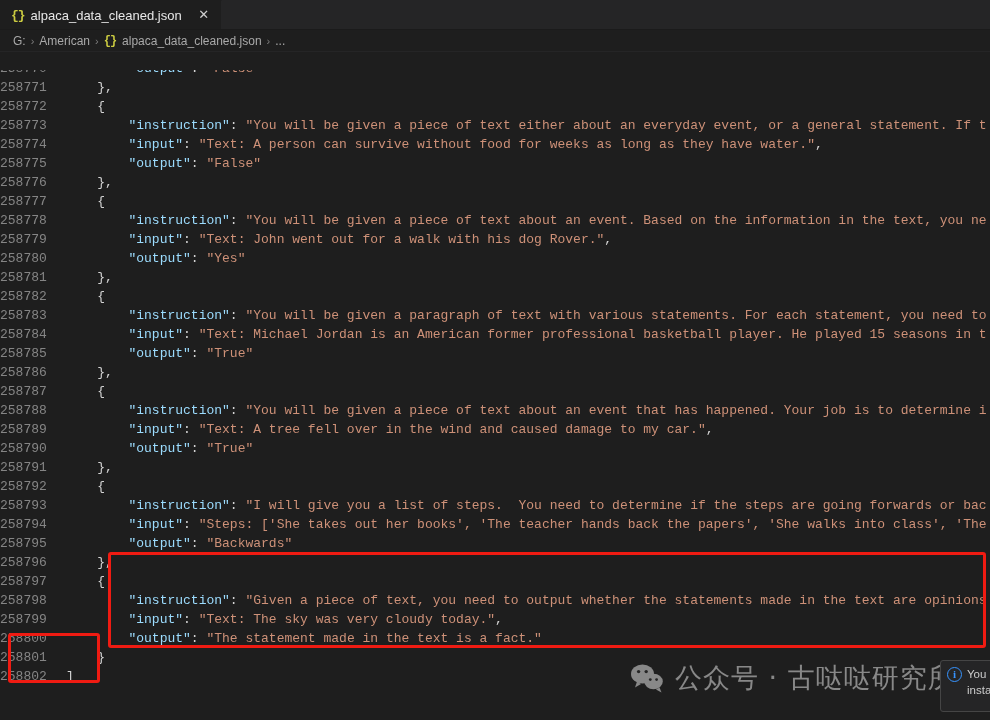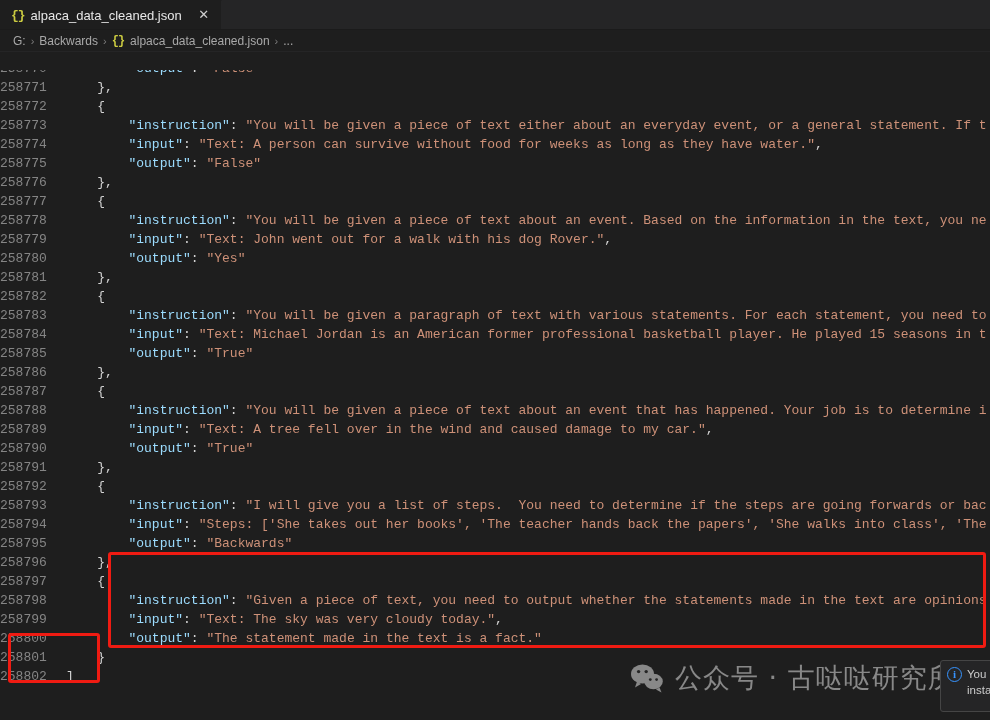--- a/index.html
+++ b/index.html
@@ -217,21 +217,21 @@
       <span class="json-brace">{}</span>
       <span class="tab-label">alpaca_data_cleaned.json</span>
       <span class="tab-close">✕</span>
     </div>
     <div class="tabbar-rest"></div>
   </div>
 
   <div class="breadcrumb">
     <span class="crumb">G:</span>
     <span class="crumb-sep">›</span>
-    <span class="crumb">Backwards</span>
+    <span class="crumb">American</span>
     <span class="crumb-sep">›</span>
     <span class="crumb-icon">{}</span>
     <span class="crumb">alpaca_data_cleaned.json</span>
     <span class="crumb-sep">›</span>
     <span class="crumb">...</span>
   </div>
 
   <div class="editor">
     <div class="code-area" id="code-area"><div class="line"><span class="lineno">258770</span><span class="linetext"><span class="p">        </span><span class="k">"output"</span><span class="p">: </span><span class="s">"False"</span></span></div><div class="line"><span class="lineno">258771</span><span class="linetext"><span class="p">    },</span></span></div><div class="line"><span class="lineno">258772</span><span class="linetext"><span class="p">    {</span></span></div><div class="line"><span class="lineno">258773</span><span class="linetext"><span class="p">        </span><span class="k">"instruction"</span><span class="p">: </span><span class="s">"You will be given a piece of text either about an everyday event, or a general statement. If t</span></span></div><div class="line"><span class="lineno">258774</span><span class="linetext"><span class="p">        </span><span class="k">"input"</span><span class="p">: </span><span class="s">"Text: A person can survive without food for weeks as long as they have water."</span><span class="p">,</span></span></div><div class="line"><span class="lineno">258775</span><span class="linetext"><span class="p">        </span><span class="k">"output"</span><span class="p">: </span><span class="s">"False"</span></span></div><div class="line"><span class="lineno">258776</span><span class="linetext"><span class="p">    },</span></span></div><div class="line"><span class="lineno">258777</span><span class="linetext"><span class="p">    {</span></span></div><div class="line"><span class="lineno">258778</span><span class="linetext"><span class="p">        </span><span class="k">"instruction"</span><span class="p">: </span><span class="s">"You will be given a piece of text about an event. Based on the information in the text, you ne</span></span></div><div class="line"><span class="lineno">258779</span><span class="linetext"><span class="p">        </span><span class="k">"input"</span><span class="p">: </span><span class="s">"Text: John went out for a walk with his dog Rover."</span><span class="p">,</span></span></div><div class="line"><span class="lineno">258780</span><span class="linetext"><span class="p">        </span><span class="k">"output"</span><span class="p">: </span><span class="s">"Yes"</span></span></div><div class="line"><span class="lineno">258781</span><span class="linetext"><span class="p">    },</span></span></div><div class="line"><span class="lineno">258782</span><span class="linetext"><span class="p">    {</span></span></div><div class="line"><span class="lineno">258783</span><span class="linetext"><span class="p">        </span><span class="k">"instruction"</span><span class="p">: </span><span class="s">"You will be given a paragraph of text with various statements. For each statement, you need to</span></span></div><div class="line"><span class="lineno">258784</span><span class="linetext"><span class="p">        </span><span class="k">"input"</span><span class="p">: </span><span class="s">"Text: Michael Jordan is an American former professional basketball player. He played 15 seasons in t</span></span></div><div class="line"><span class="lineno">258785</span><span class="linetext"><span class="p">        </span><span class="k">"output"</span><span class="p">: </span><span class="s">"True"</span></span></div><div class="line"><span class="lineno">258786</span><span class="linetext"><span class="p">    },</span></span></div><div class="line"><span class="lineno">258787</span><span class="linetext"><span class="p">    {</span></span></div><div class="line"><span class="lineno">258788</span><span class="linetext"><span class="p">        </span><span class="k">"instruction"</span><span class="p">: </span><span class="s">"You will be given a piece of text about an event that has happened. Your job is to determine i</span></span></div><div class="line"><span class="lineno">258789</span><span class="linetext"><span class="p">        </span><span class="k">"input"</span><span class="p">: </span><span class="s">"Text: A tree fell over in the wind and caused damage to my car."</span><span class="p">,</span></span></div><div class="line"><span class="lineno">258790</span><span class="linetext"><span class="p">        </span><span class="k">"output"</span><span class="p">: </span><span class="s">"True"</span></span></div><div class="line"><span class="lineno">258791</span><span class="linetext"><span class="p">    },</span></span></div><div class="line"><span class="lineno">258792</span><span class="linetext"><span class="p">    {</span></span></div><div class="line"><span class="lineno">258793</span><span class="linetext"><span class="p">        </span><span class="k">"instruction"</span><span class="p">: </span><span class="s">"I will give you a list of steps.  You need to determine if the steps are going forwards or bac</span></span></div><div class="line"><span class="lineno">258794</span><span class="linetext"><span class="p">        </span><span class="k">"input"</span><span class="p">: </span><span class="s">"Steps: ['She takes out her books', 'The teacher hands back the papers', 'She walks into class', 'The</span></span></div><div class="line"><span class="lineno">258795</span><span class="linetext"><span class="p">        </span><span class="k">"output"</span><span class="p">: </span><span class="s">"Backwards"</span></span></div><div class="line"><span class="lineno">258796</span><span class="linetext"><span class="p">    },</span></span></div><div class="line"><span class="lineno">258797</span><span class="linetext"><span class="p">    {</span></span></div><div class="line"><span class="lineno">258798</span><span class="linetext"><span class="p">        </span><span class="k">"instruction"</span><span class="p">: </span><span class="s">"Given a piece of text, you need to output whether the statements made in the text are opinions</span></span></div><div class="line"><span class="lineno">258799</span><span class="linetext"><span class="p">        </span><span class="k">"input"</span><span class="p">: </span><span class="s">"Text: The sky was very cloudy today."</span><span class="p">,</span></span></div><div class="line"><span class="lineno">258800</span><span class="linetext"><span class="p">        </span><span class="k">"output"</span><span class="p">: </span><span class="s">"The statement made in the text is a fact."</span></span></div><div class="line"><span class="lineno">258801</span><span class="linetext"><span class="p">    }</span></span></div><div class="line"><span class="lineno">258802</span><span class="linetext"><span class="p">]</span></span></div></div>
   </div>

